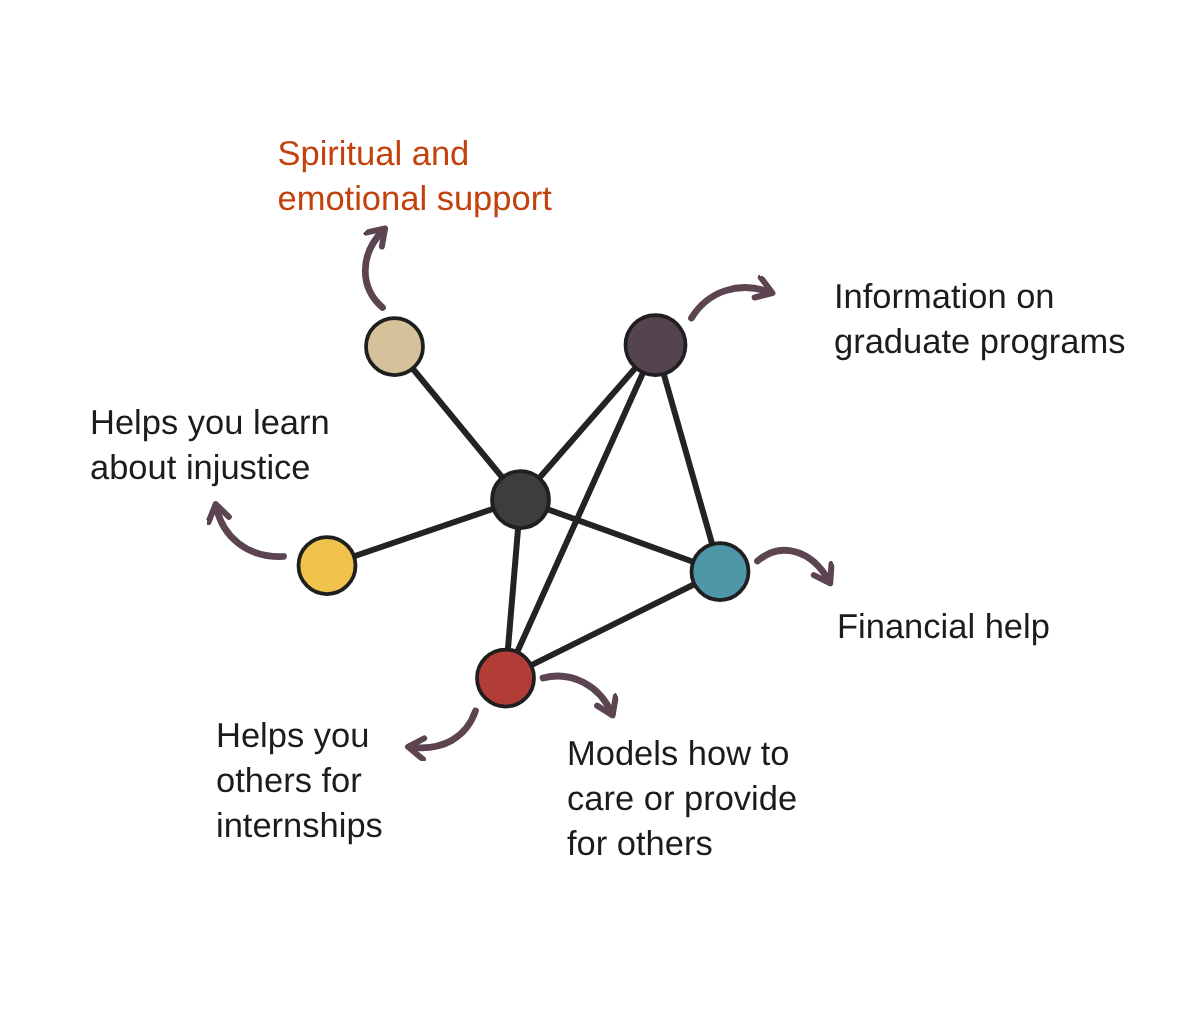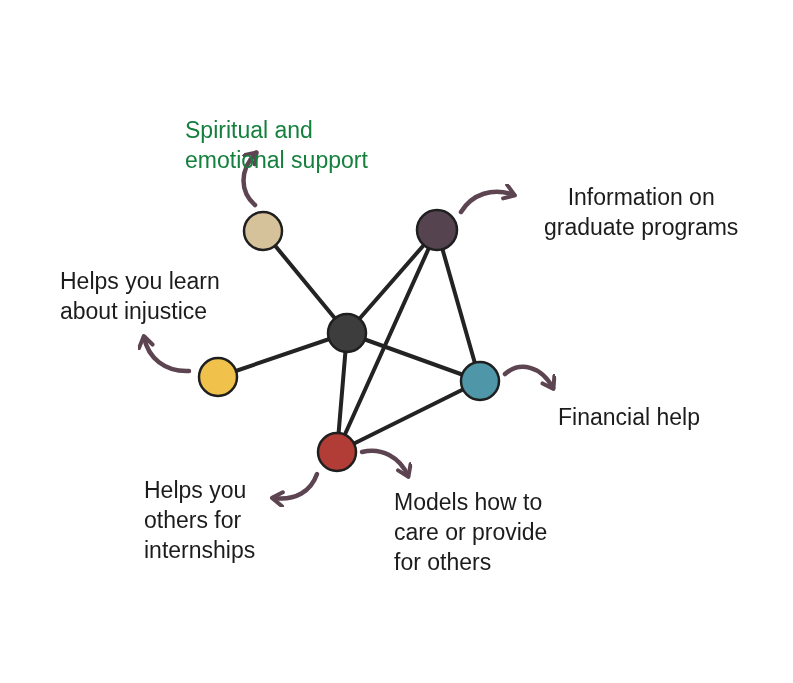--- a/index.html
+++ b/index.html
@@ -19,21 +19,21 @@
   .label {
     position: absolute;
     font-size: 23px;
     line-height: 30px;
     font-weight: 400;
     color: #1c1c1c;
     white-space: pre-line;
     letter-spacing: 0px;
   }
   .label-spiritual     { left: 185px; top:  87px; }
-  .label-information   { left: 544px; top: 182px; text-align: center; }
+  .label-information   { left: 556px; top: 182px; }
   .label-injustice     { left:  60px; top: 266px; }
   .label-financial     { left: 558px; top: 402px; }
   .label-internships   { left: 144px; top: 475px; }
   .label-models        { left: 378px; top: 487px; }
 </style>
 </head>
 <body>
 
 <div class="canvas" style="background: rgb(255, 255, 255);">
 
@@ -64,32 +64,32 @@
     <g id="arrows-layer">
         <path d="M 255 205 C 240 192 239 170 256 153" fill="none" stroke="#5c4450" stroke-width="4.5" stroke-linecap="round" marker-end="url(#arrowhead)"></path>
         <path d="M 461 212 C 472 194 493 187 514 195" fill="none" stroke="#5c4450" stroke-width="4.5" stroke-linecap="round" marker-end="url(#arrowhead)"></path>
         <path d="M 189 371 C 165 372 148 358 144 337" fill="none" stroke="#5c4450" stroke-width="4.5" stroke-linecap="round" marker-end="url(#arrowhead)"></path>
         <path d="M 505 374 C 520 361 541 366 553 388" fill="none" stroke="#5c4450" stroke-width="4.5" stroke-linecap="round" marker-end="url(#arrowhead)"></path>
         <path d="M 317 474 C 311 491 296 501 273 498" fill="none" stroke="#5c4450" stroke-width="4.5" stroke-linecap="round" marker-end="url(#arrowhead)"></path>
         <path d="M 362 452 C 381 447 400 457 408 476" fill="none" stroke="#5c4450" stroke-width="4.5" stroke-linecap="round" marker-end="url(#arrowhead)"></path>
       </g>
   </svg>
 
-  <div class="label label-spiritual" style="color: #15803d; margin-top: 28px;">Spiritual and
+  <div class="label label-spiritual" style="color: #c2410c;">Spiritual and
 emotional support</div>
 
   <div class="label label-information" style="color: rgb(28, 28, 28);">Information on
 graduate programs</div>
 
   <div class="label label-financial" style="color: rgb(28, 28, 28);">Financial help</div>
 
   <div class="label label-injustice" style="color: rgb(28, 28, 28);">Helps you learn
 about injustice</div>
 
   <div class="label label-internships" style="color: rgb(28, 28, 28);">Helps you
 others for
 internships</div>
 
-  <div class="label label-models" style="color: rgb(28, 28, 28); margin-left: 16px;">Models how to
+  <div class="label label-models" style="color: rgb(28, 28, 28);">Models how to
 care or provide
 for others</div>
 
 </div>
 
 </body></html>

